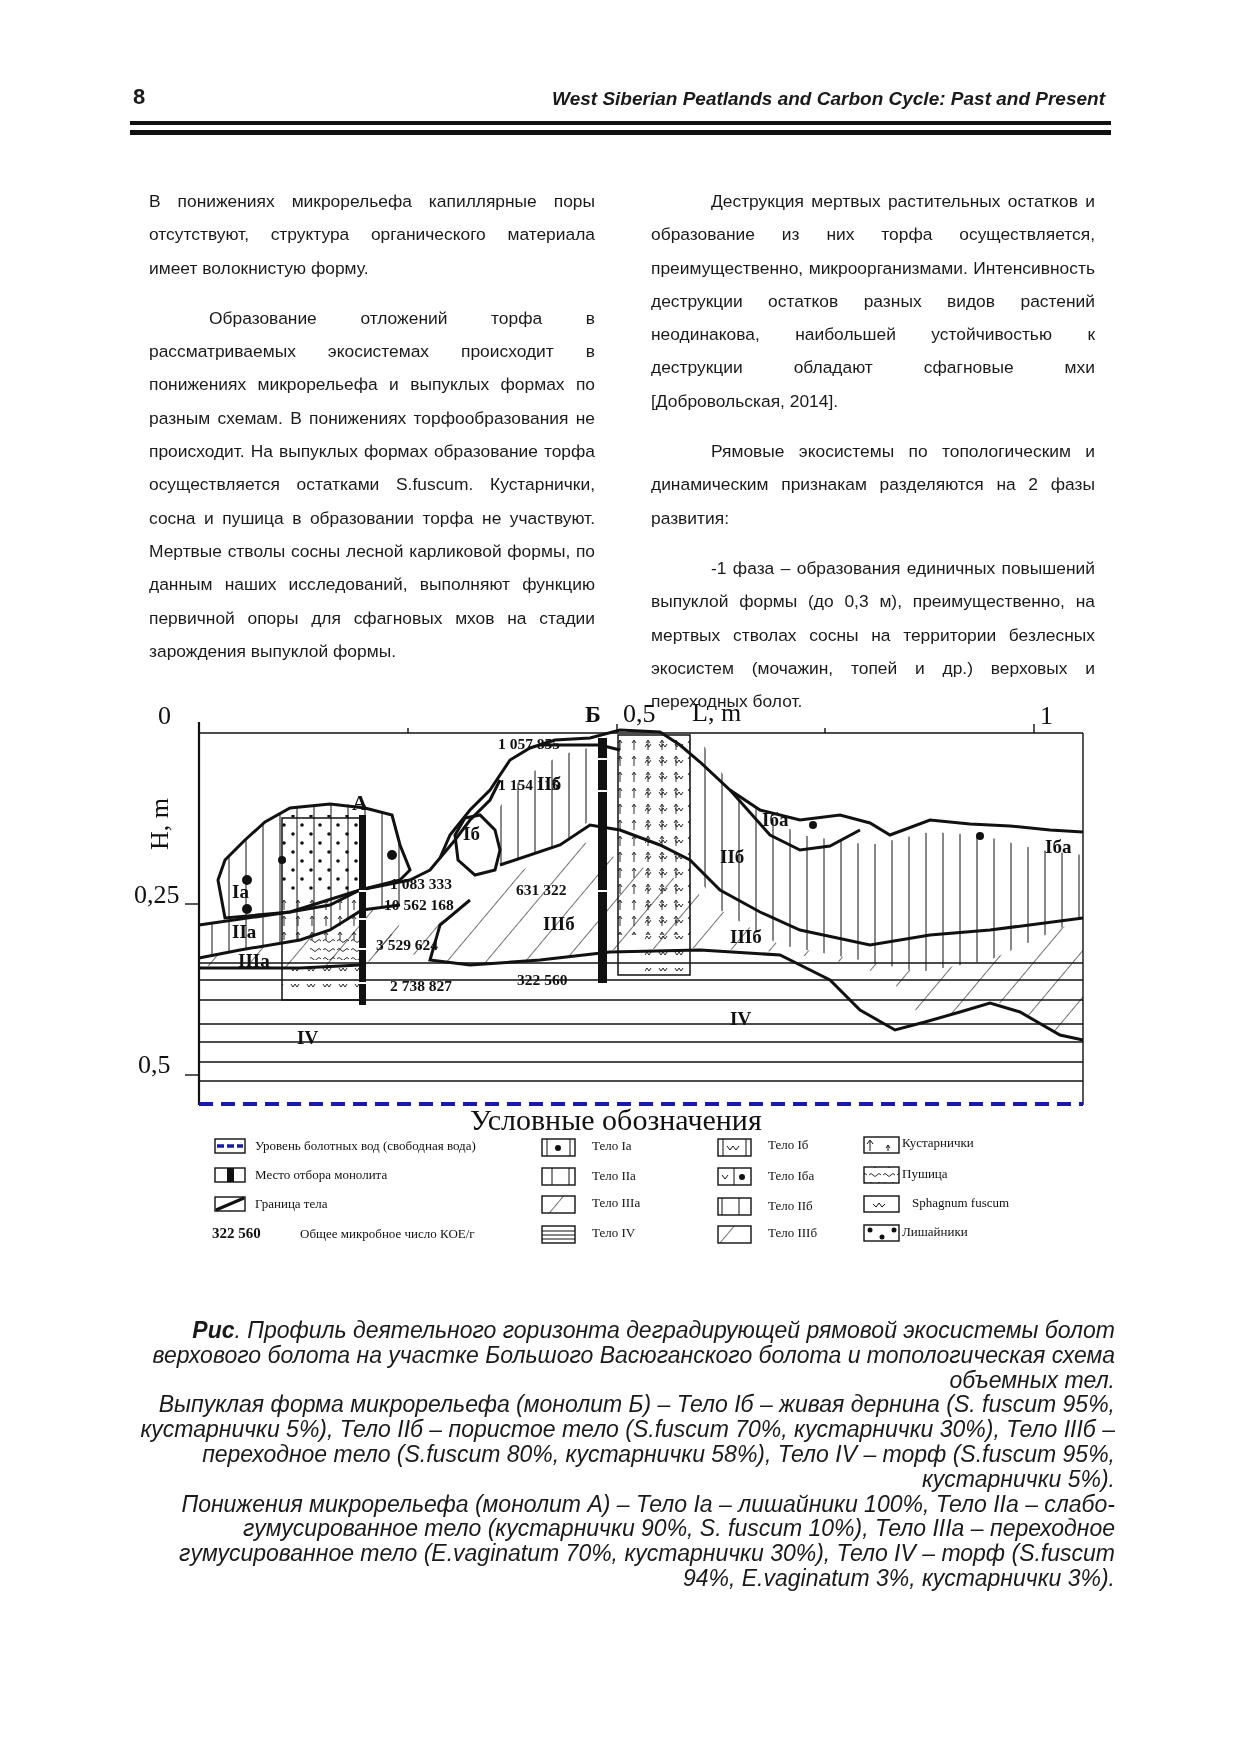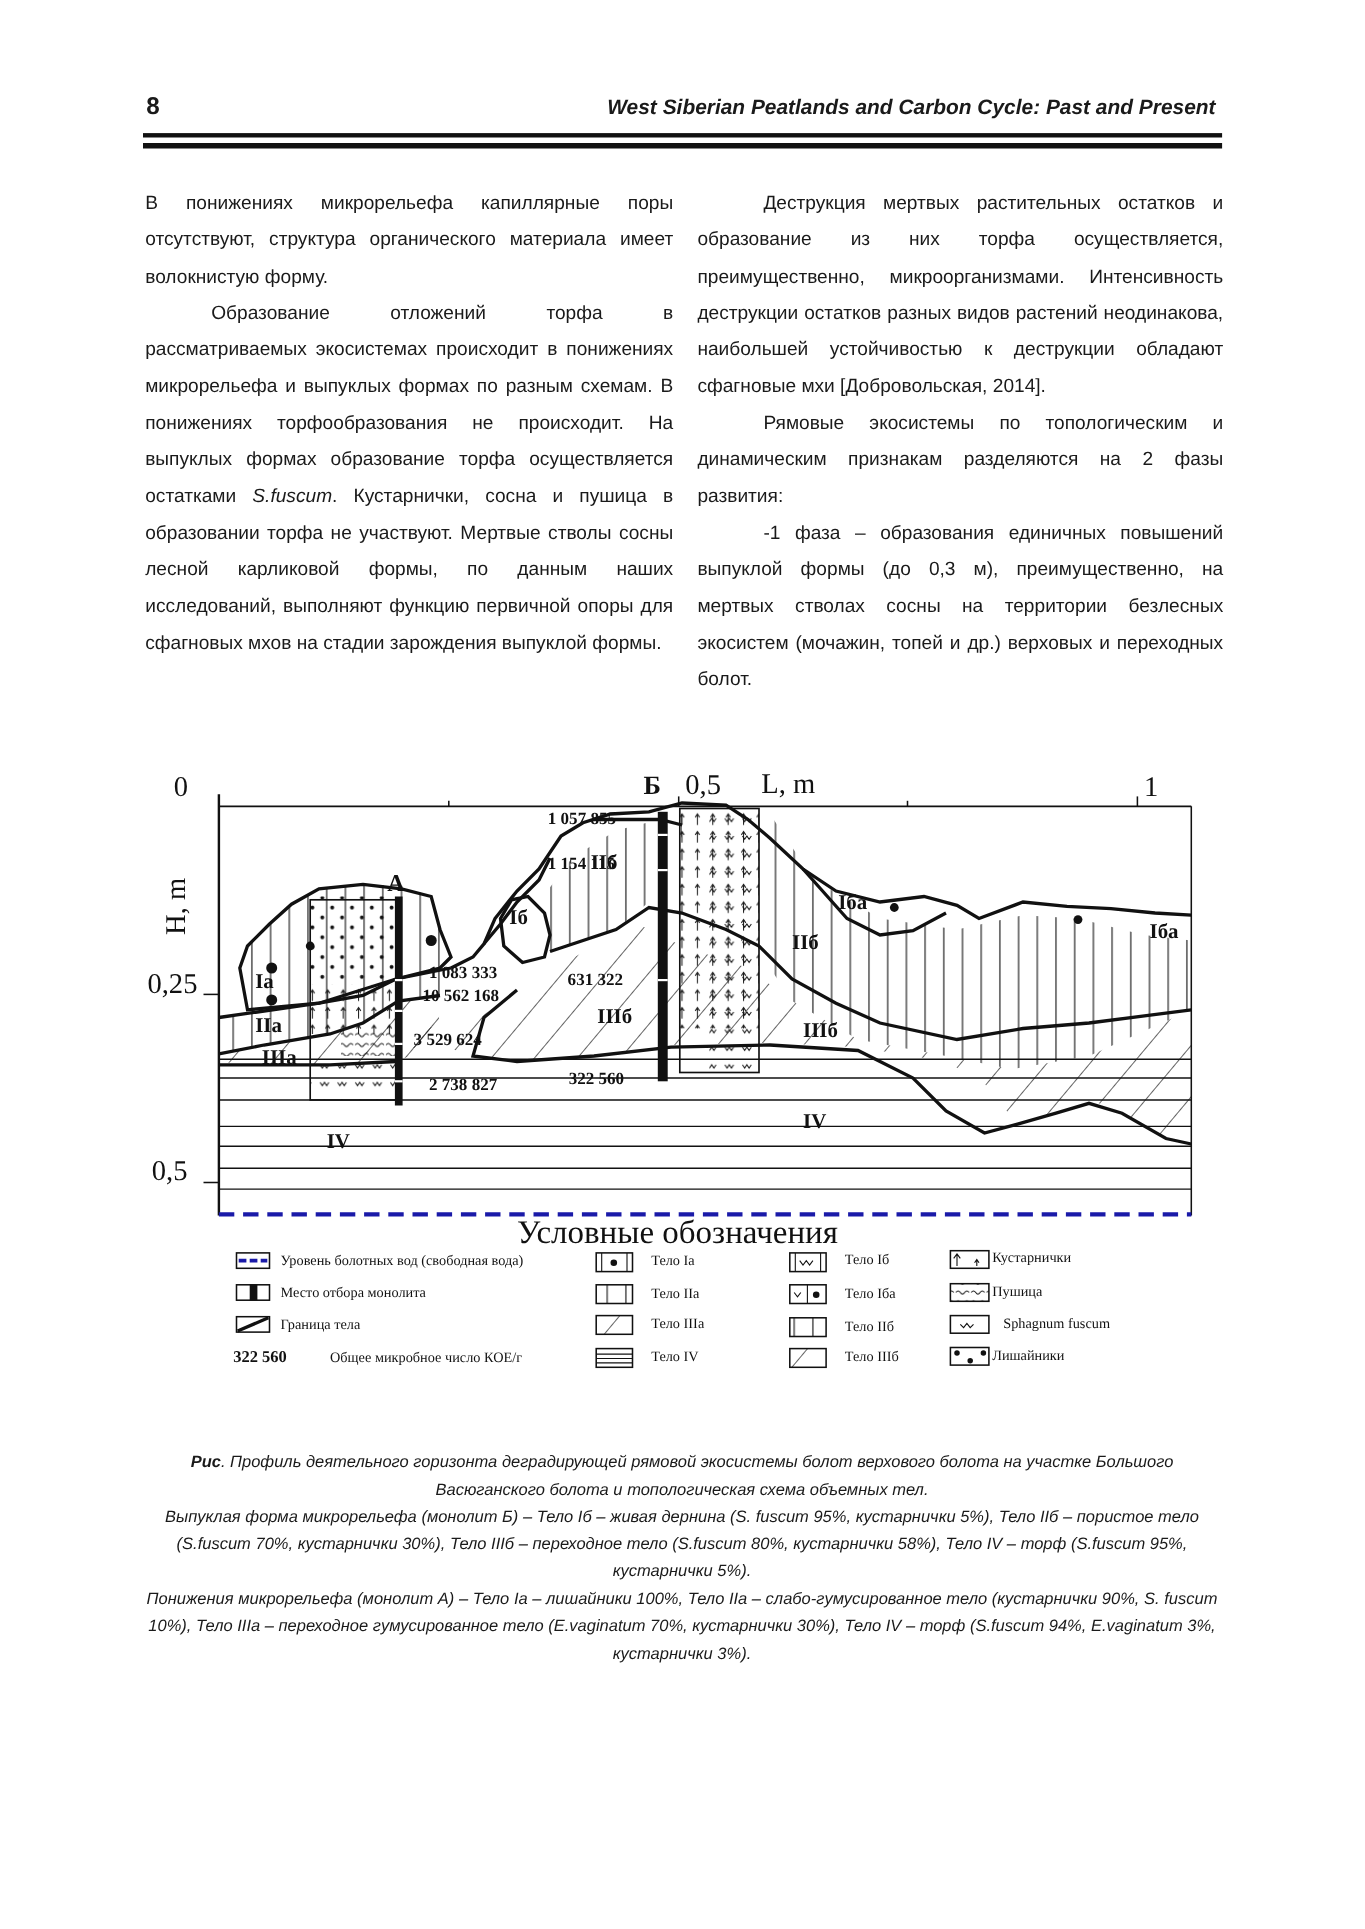--- a/index.html
+++ b/index.html
@@ -6,27 +6,27 @@
   body { width: 1241px; height: 1754px; position: relative; overflow: hidden;
          font-family: "Liberation Sans", sans-serif; color: #1a1a1a; }
   .page-number { position: absolute; left: 133px; top: 84px; font-size: 22px; font-weight: bold; }
   .running-title { position: absolute; right: 136px; top: 88px; font-size: 19px; font-weight: bold; font-style: italic; text-align: right; }
   .rule { position: absolute; left: 130px; width: 981px; background: #111; }
   .rule.r1 { top: 121px; height: 4px; }
   .rule.r2 { top: 130px; height: 5px; }
   .col { position: absolute; top: 168px; width: 480px; font-size: 17.4px; line-height: 33.3px; text-align: justify; }
   .col.left { left: 132px; }
   .col.right { left: 634px; width: 478px; }
-  .col p { margin: 0; }
+  .col p { margin: 17px; }
   .col p.indent { text-indent: 60px; }
-  .col .it { font-style: italic; }
+  .col .it { }
   .figure { position: absolute; left: 130px; top: 690px; width: 980px; height: 580px; }
   .figure svg { display: block; }
-  .caption { position: absolute; left: 125px; top: 1318px; width: 990px; text-align: center;
-             font-size: 15px; line-height: 24.8px; font-style: italic; }
+  .caption { position: absolute; left: 125px; top: 1318px; width: 990px; text-align: right;
+             font-size: 23px; line-height: 24.8px; font-style: italic; }
   .caption p { margin: 0; }
   .caption .fig-label { font-weight: bold; }
   .svgt { font-family: "Liberation Serif", serif; }
 </style>
 </head>
 <body>
 
 <div>
   <div class="page-number">8</div>
   <div class="running-title">West Siberian Peatlands and Carbon Cycle: Past and Present</div>

